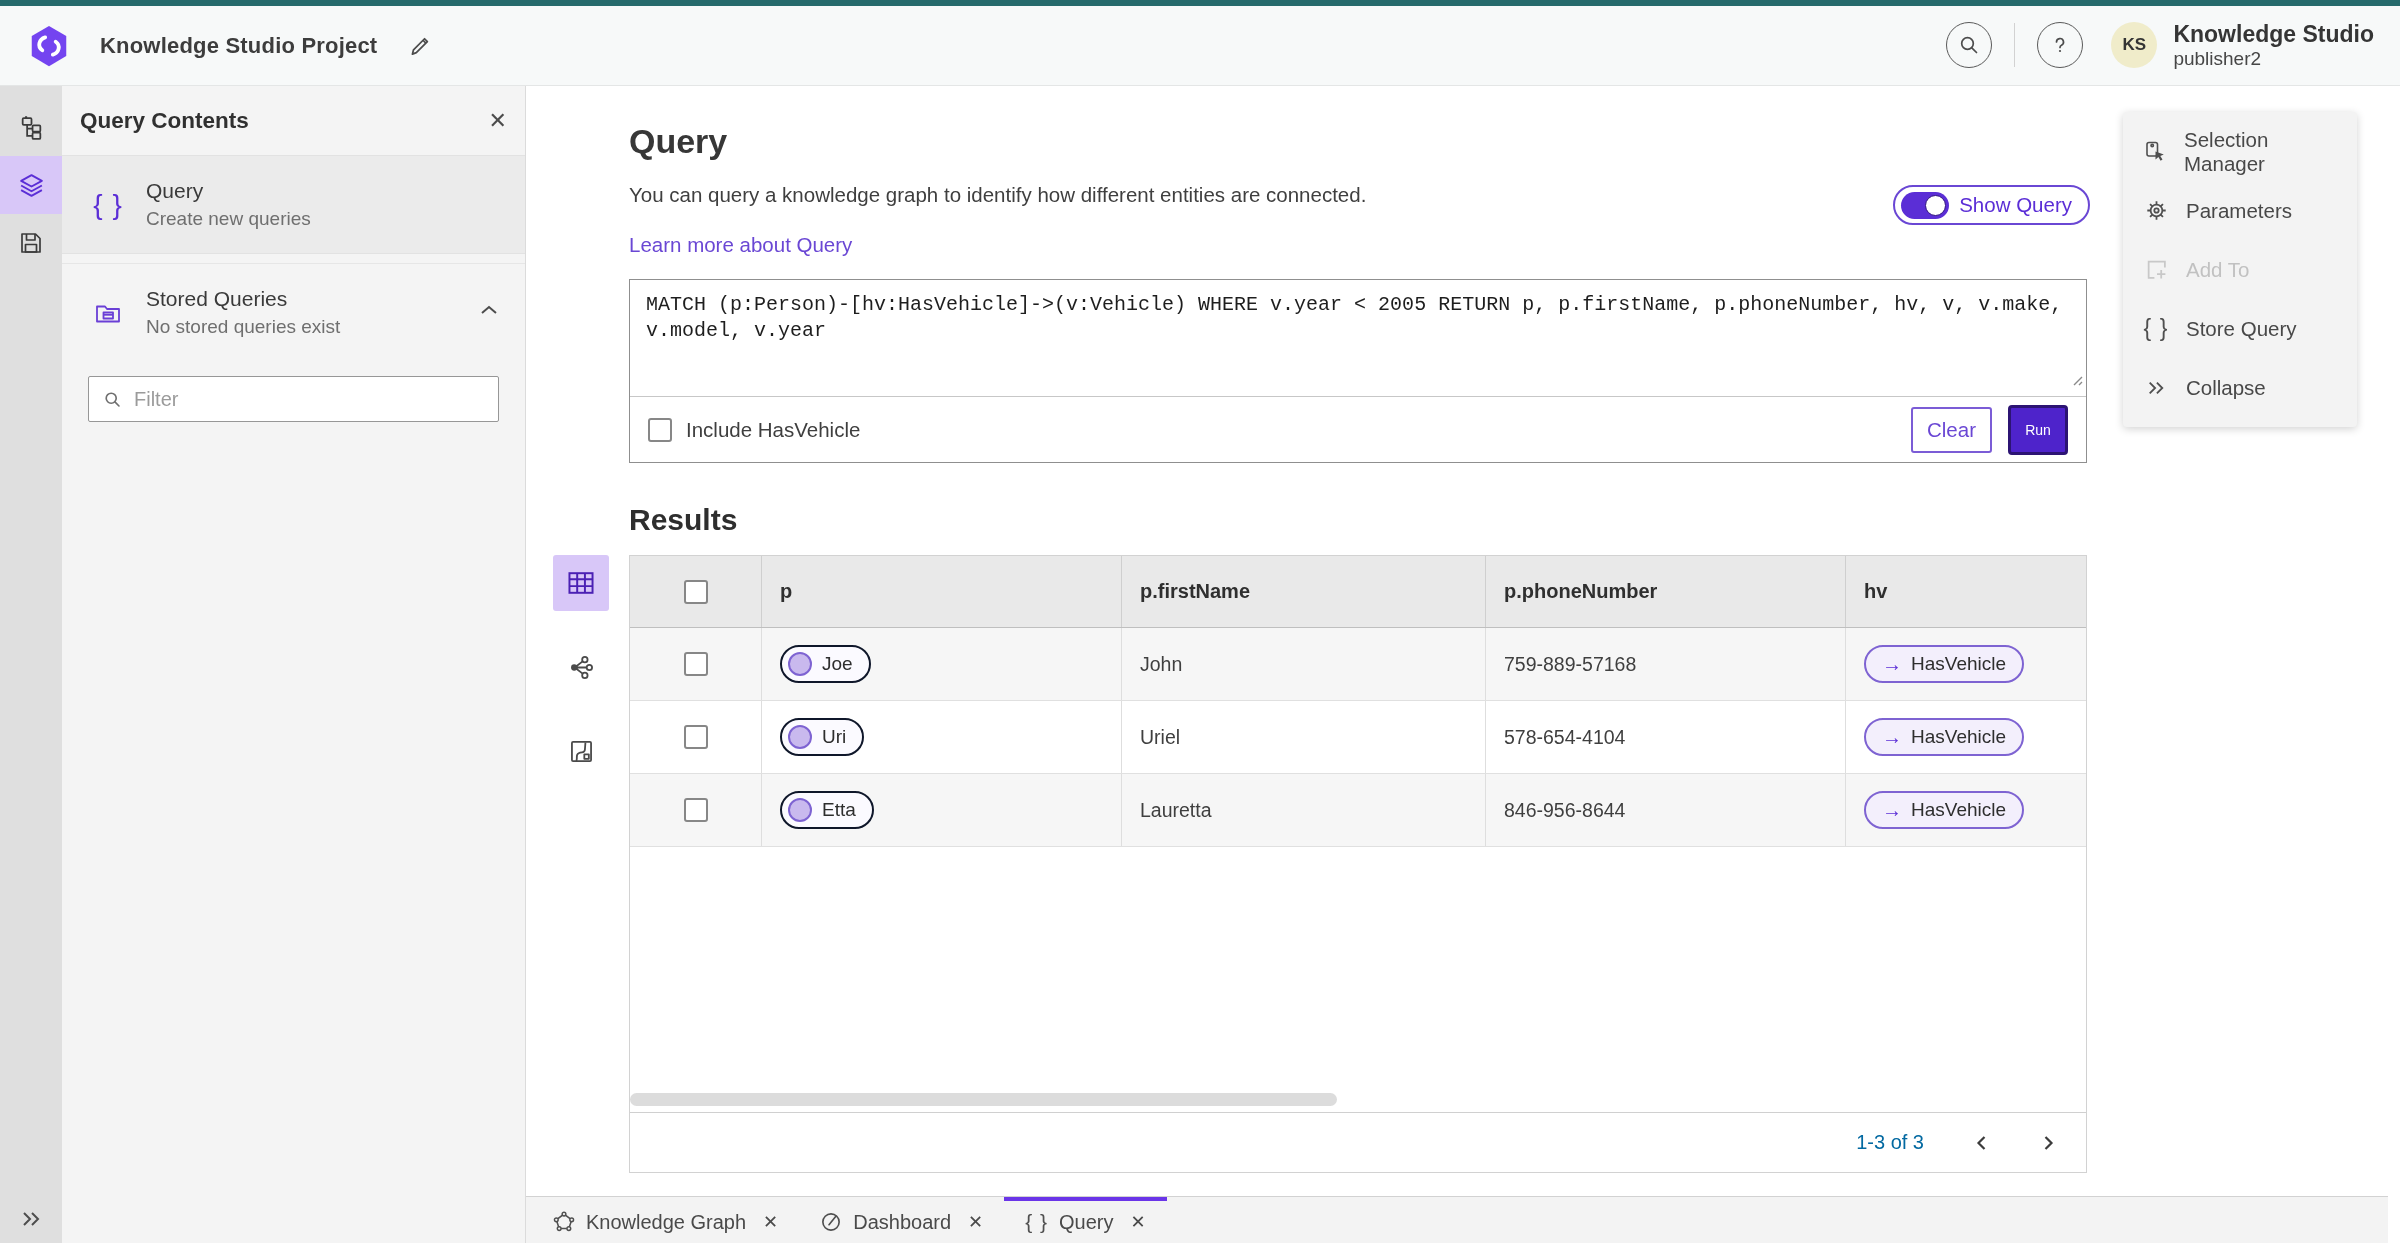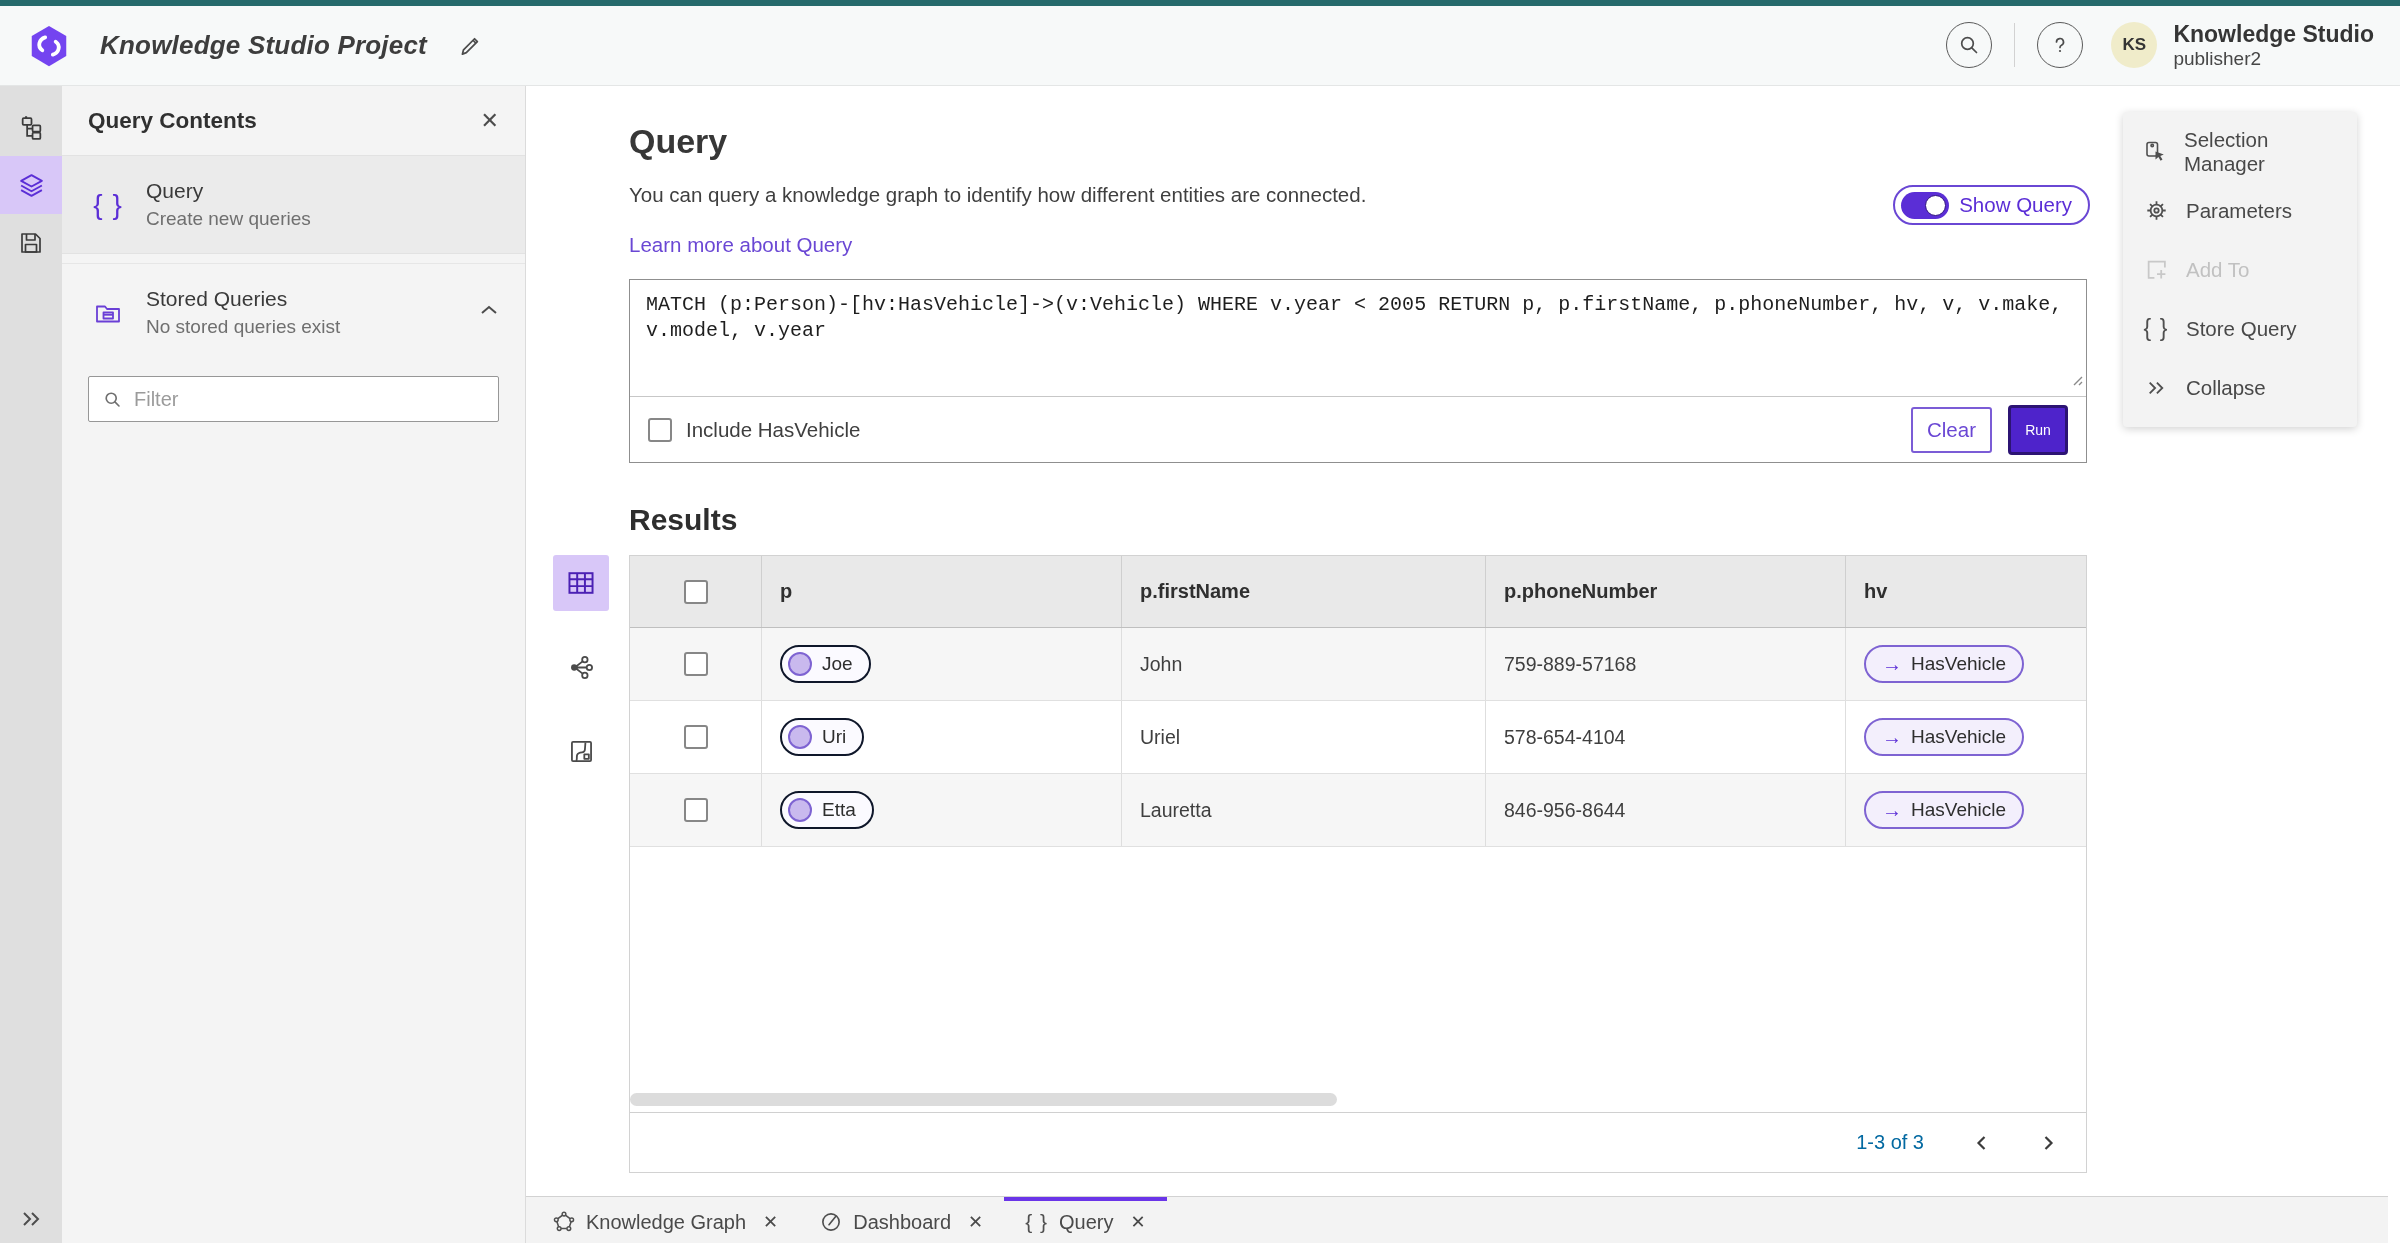--- a/index.html
+++ b/index.html
@@ -4,21 +4,21 @@
 <style>
   * { margin:0; padding:0; box-sizing:border-box; }
   html,body { width:2400px; height:1243px; overflow:hidden; background:#fff;
     font-family:"Liberation Sans", sans-serif; color:#3c3c3c; }
 
   
   .teal-strip { height:6px; background:#266a6c; }
   .topbar { height:80px; background:#f7f9f9; border-bottom:1px solid #e4e6e6;
     display:flex; align-items:center; padding:0 26px; }
   .logo { width:46px; height:46px; flex:0 0 auto; }
-  .page-title { margin-left:28px; font-size:26px; font-weight:600; color:#3d3d3d; letter-spacing:.2px;font-style:italic; }
+  .page-title { margin-left:28px; font-size:22px; font-weight:600; color:#3d3d3d; letter-spacing:.2px; }
   .edit-btn { margin-left:30px; display:flex; align-items:center; cursor:pointer; }
   .topbar-right { margin-left:auto; display:flex; align-items:center; }
   .circle-btn { width:46px; height:46px; border:1.5px solid #5a5a5a; border-radius:50%;
     display:flex; align-items:center; justify-content:center; background:transparent; cursor:pointer; }
   .topbar-divider { width:1px; height:44px; background:#d2d2d2; margin:0 22px; }
   .avatar { width:46px; height:46px; border-radius:50%; background:#f0ecca; margin-left:28px;
     display:flex; align-items:center; justify-content:center; font-size:17px; font-weight:600; color:#343434; }
   .user-block { margin-left:16px; line-height:1.12; }
   .user-name { font-size:23px; font-weight:600; color:#353535; }
   .user-role { font-size:19px; color:#464646; }
@@ -28,21 +28,21 @@
 
   .rail { width:62px; background:#dfdfdf; position:relative; padding-top:12px; flex:0 0 auto; }
   .rail-btn { width:62px; height:58px; display:flex; align-items:center; justify-content:center;
     color:#3b3b3b; cursor:pointer; }
   .rail-btn.selected { background:#d8c7f8; color:#5b2ed6; }
   .rail-expand { position:absolute; bottom:14px; left:0; width:62px; display:flex; justify-content:center;
     color:#4d4d4d; cursor:pointer; }
 
   .panel { width:464px; background:#f4f4f4; border-right:1px solid #dbdbdb; flex:0 0 auto; }
   .panel-header { height:70px; display:flex; align-items:center; justify-content:space-between;
-    padding:0 26px; border-bottom:1px solid #e2e2e2; }
+    padding:0 18px; border-bottom:1px solid #e2e2e2; }
   .panel-title { font-size:22.5px; font-weight:600; color:#303030; }
   .panel-close { font-size:22px; color:#4c4c4c; cursor:pointer; line-height:1; }
   .panel-item { display:flex; align-items:center; gap:18px; padding:0 26px; }
   .panel-item .item-icon { width:40px; flex:0 0 auto; display:flex; justify-content:center; }
   .item-title { font-size:21px; color:#3a3a3a; }
   .item-sub { font-size:19px; color:#6f6f6f; margin-top:5px; }
   .panel-item.query { height:98px; background:#ebebeb; border-bottom:1px solid #e2e2e2; cursor:pointer; }
   .panel-gap { height:10px; border-bottom:1px solid #e6e6e6; }
   .panel-item.stored { height:96px; cursor:pointer; }
   .braces { font-size:28px; color:#5b2ed6; font-weight:400; letter-spacing:1px; }

